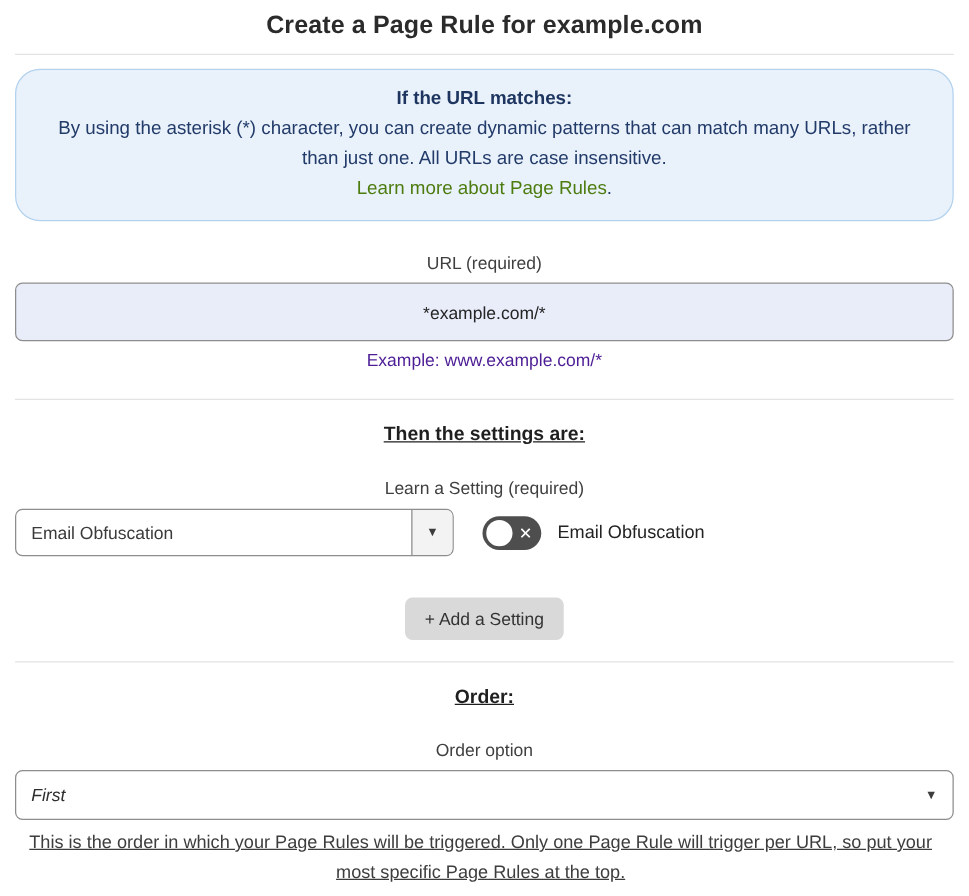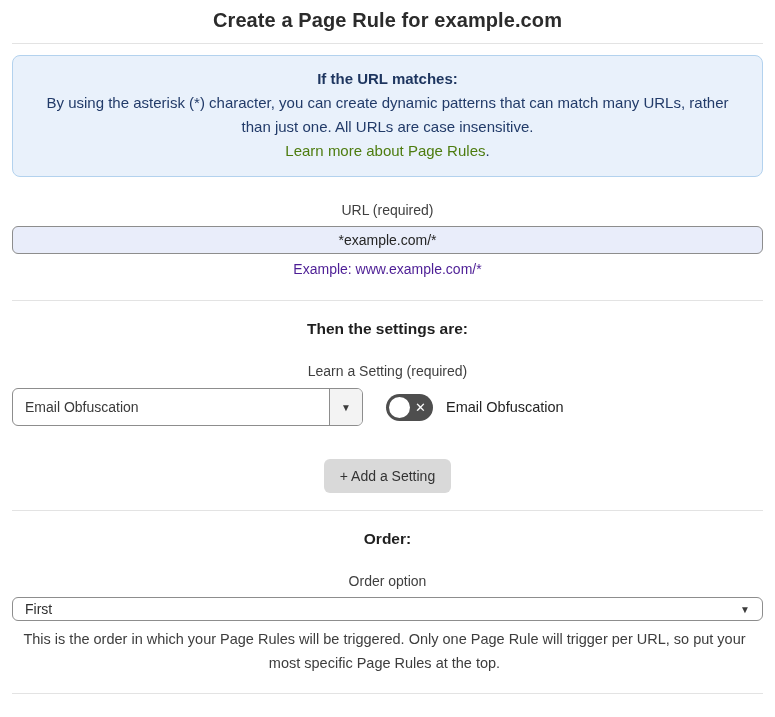--- a/index.html
+++ b/index.html
@@ -24,21 +24,21 @@
     border-top: 1px solid #e3e3e3;
     height: 0;
   }
   .divider-top { margin-top: 11px; }
 
   
   .info-box {
     margin-top: 11px;
     background: #e9f1fb;
     border: 1px solid #b3d2ee;
-    border-radius: 8px;
+    border-radius: 20px;
     padding: 11px 17px 13px 17px;
     color: #223b69;
     font-size: 15px;
     line-height: 24px;
   }
   .info-box .info-heading {
     font-weight: bold;
     font-size: 15px;
     color: #1d355f;
   }
@@ -49,21 +49,21 @@
 
   .field-label {
     margin-top: 25px;
     font-size: 14px;
     color: #3f3f3f;
   }
   .url-input {
     display: block;
     margin-top: 8px;
     width: 100%;
-    height: 28px;
+    height: 47px;
     background: #e9edfa;
     border: 1px solid #8d8d8d;
     border-radius: 6px;
     padding: 0 12px;
     font-family: "Liberation Sans", "DejaVu Sans", sans-serif;
     font-size: 14px;
     color: #252525;
     outline: none;
   }
   .helper-text {
@@ -71,20 +71,21 @@
     font-size: 14px;
     color: #4c1d95;
   }
   .divider-url { margin-top: 23px; }
 
   .section-heading {
     margin-top: 19px;
     font-size: 15.5px;
     font-weight: bold;
     color: #1f1f1f;
+    text-decoration: underline;
   }
 
   .setting-row {
     margin-top: 9px;
     display: flex;
     align-items: center;
   }
   .dropdown {
     display: flex;
     width: 351px;
@@ -171,47 +172,49 @@
     margin-top: 33px;
     height: 34px;
   }
   .divider-settings { margin-top: 17px; }
   .divider-order { margin-top: 18px; }
 
   .select-box {
     position: relative;
     margin-top: 8px;
     width: 100%;
-    height: 24px;
+    height: 40px;
     border: 1px solid #8d8d8d;
     border-radius: 6px;
     background: #ffffff;
     display: flex;
     align-items: center;
     padding: 0 30px 0 12px;
     font-size: 14px;
     color: #2e2e2e;
     cursor: pointer;
+    font-style: italic;
   }
   .select-chevron {
     position: absolute;
     right: 12px;
     top: 0;
     height: 100%;
     display: flex;
     align-items: center;
     font-size: 10px;
     color: #3c3c3c;
   }
   .order-help {
     margin-top: 6px;
     font-size: 14.5px;
     line-height: 24px;
     color: #3d3d3d;
     max-width: 745px;
+    text-decoration: underline;
   }
 </style>
 </head>
 <body>
 
 <div class="container">
 
   <h1 class="page-title">Create a Page Rule for example.com</h1>
   <hr class="divider divider-top">
 

